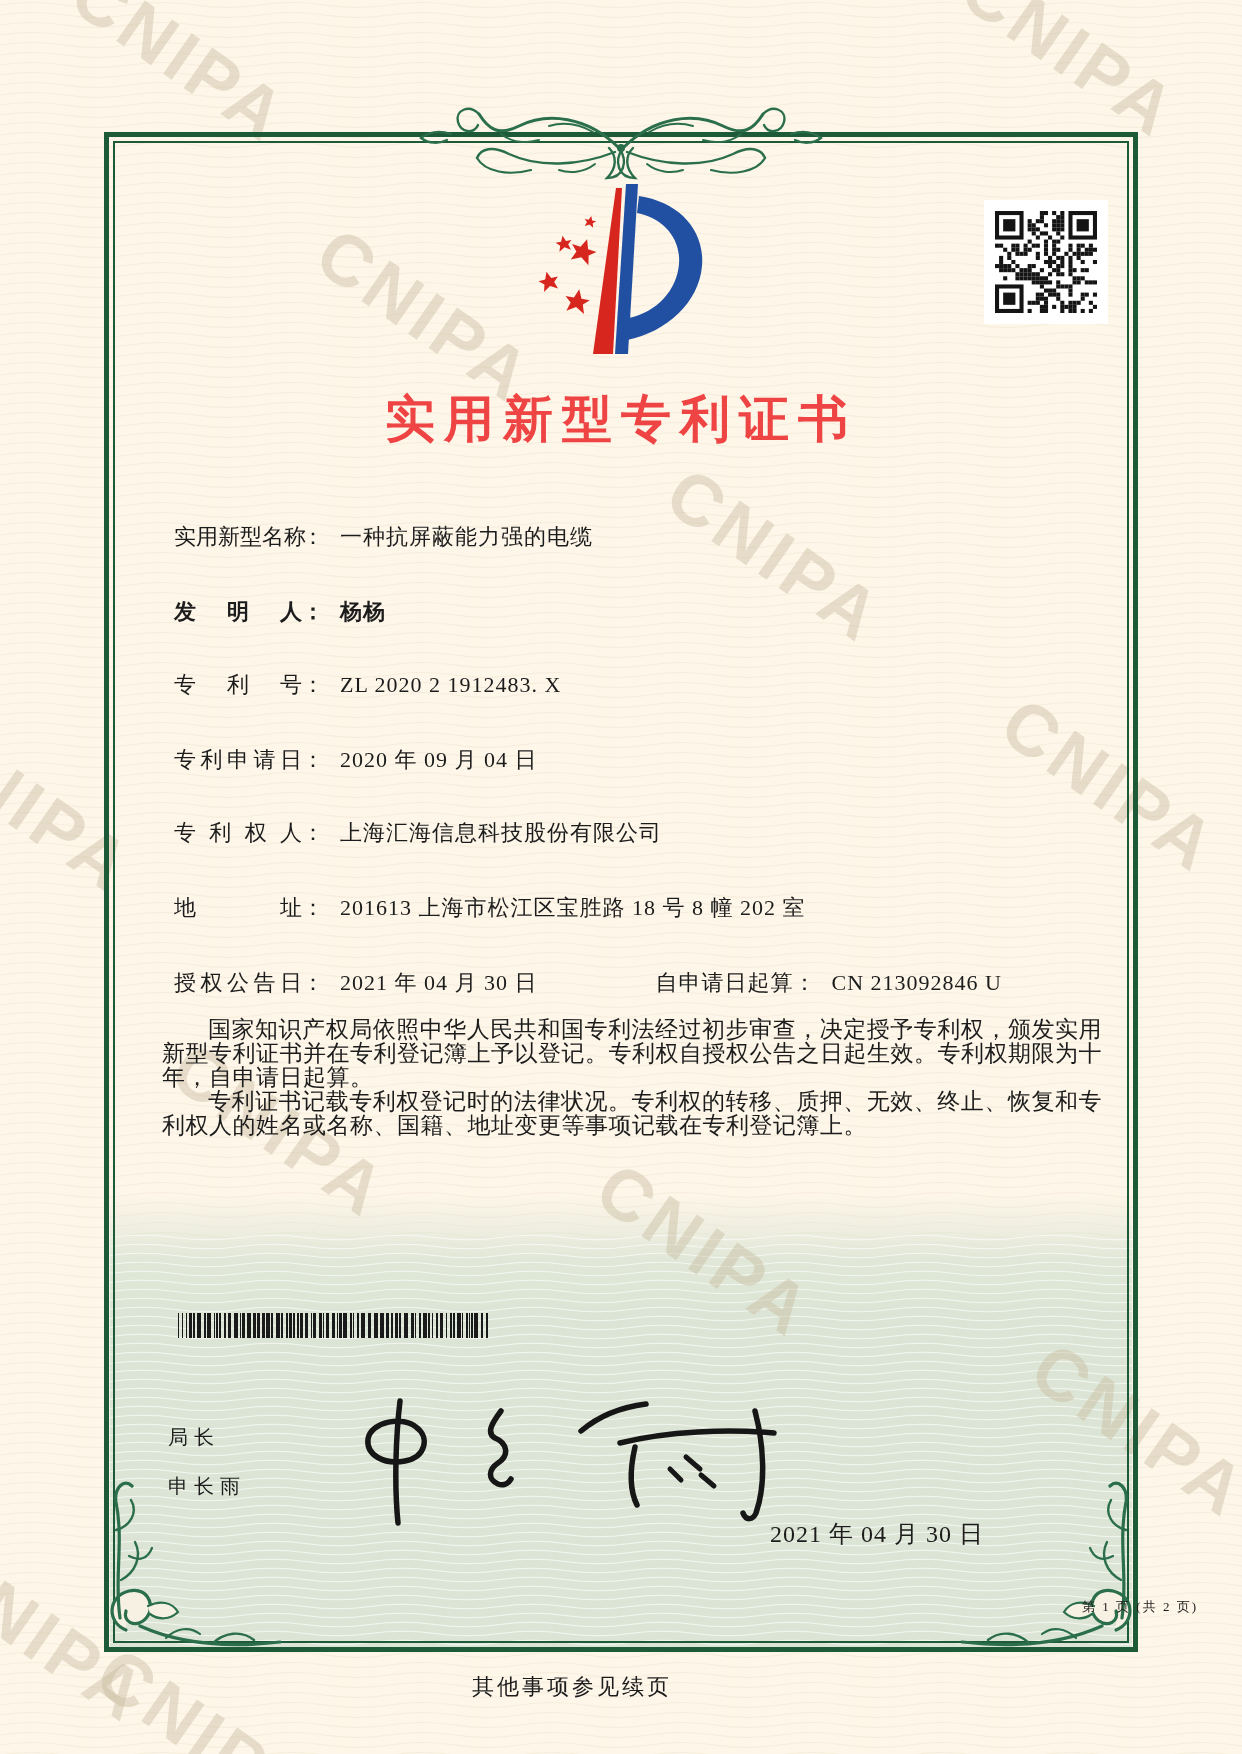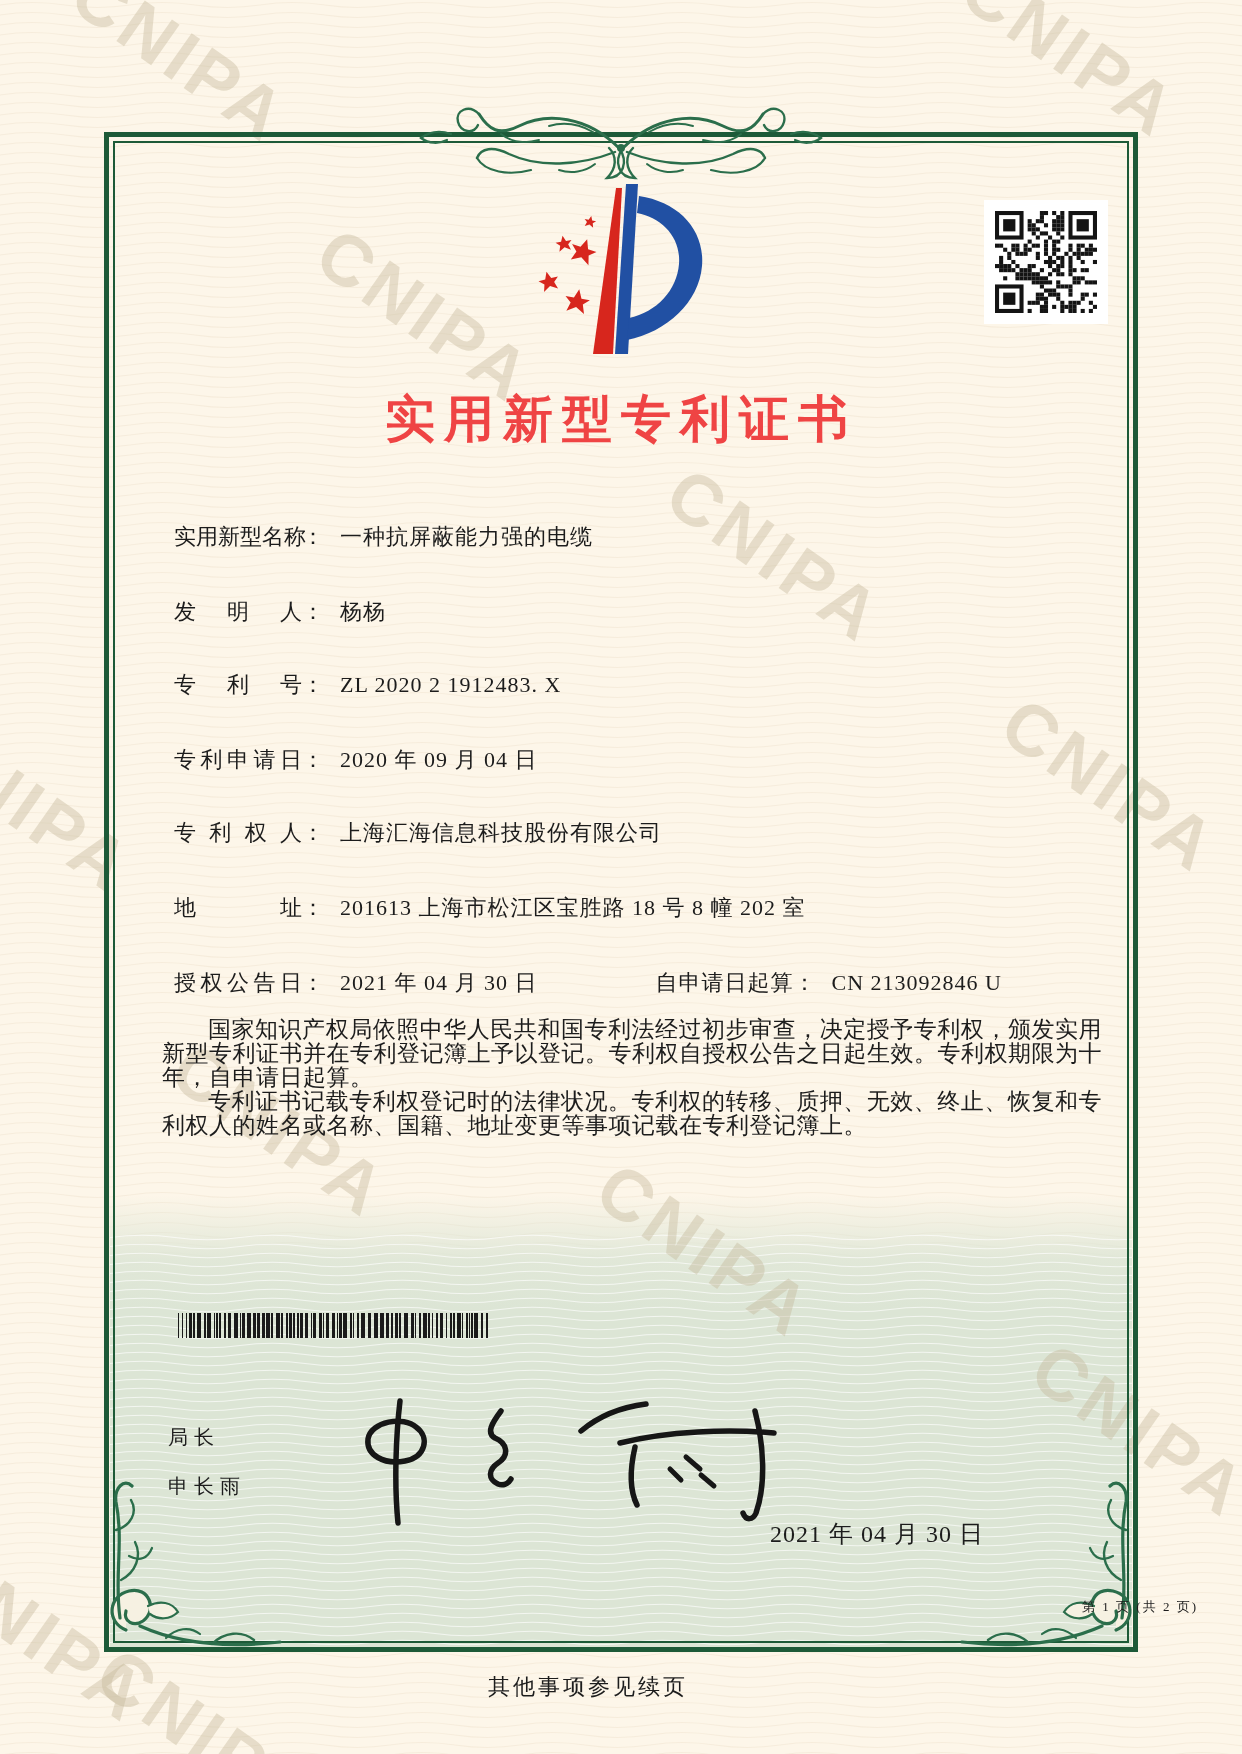--- a/index.html
+++ b/index.html
@@ -22,36 +22,36 @@
   
   .content{z-index:6;}
   .cert-no{left:158px;top:212px;font-size:23px;letter-spacing:3px;}
   .logo{left:527px;top:182px;width:195px;height:180px;}
   .qr-wrap{left:984px;top:200px;width:124px;height:124px;background:#ffffff;z-index:6;}
   .qr-wrap svg{position:absolute;left:11px;top:11px;}
   .title{left:0;top:386px;width:1242px;text-align:center;font-size:50px;font-weight:bold;
          letter-spacing:9px;color:#ef4444;}
   .fields{left:162px;top:522px;width:950px;}
   .frow{position:absolute;left:12px;font-size:22px;white-space:nowrap;}
-  .frow:nth-child(1){top:0;} .frow:nth-child(2){top:75px;} .frow:nth-child(3){top:148px;}
+  .frow:nth-child(1){top:0;} .frow:nth-child(2){top:75px;font-weight:bold;} .frow:nth-child(3){top:148px;}
   .frow:nth-child(4){top:223px;} .frow:nth-child(5){top:296px;} .frow:nth-child(6){top:371px;}
   .frow:nth-child(7){top:446px;}
   .flabel{display:inline-block;width:128px;text-align:justify;text-align-last:justify;vertical-align:top;}
   .fcolon{display:inline-block;margin-right:16px;}
   .fvalue{letter-spacing:1px;}
   .flabel2{display:inline-block;margin-left:118px;letter-spacing:1px;}
   .body-text{left:162px;top:1018px;width:940px;font-size:23px;line-height:24px;
              text-align:justify;letter-spacing:.5px;}
   .body-text p{margin:0;text-indent:2em;}
   .barcode{left:178px;top:1313px;z-index:6;}
   .signer{left:168px;font-size:20px;letter-spacing:6px;font-weight:500;z-index:6;}
   .signature{left:338px;top:1385px;z-index:6;}
   .issue-date{left:770px;top:1518px;font-size:24px;letter-spacing:1px;z-index:6;}
   .page-num{left:12px;top:1598px;width:1186px;text-align:right;font-size:13px;letter-spacing:2px;z-index:6;}
-  .cont-note{left:16px;top:1672px;width:1144px;text-align:center;font-size:22px;letter-spacing:3px;z-index:6;}
+  .cont-note{left:0;top:1672px;width:1144px;text-align:center;font-size:22px;letter-spacing:3px;z-index:6;}
 </style>
 </head>
 <body>
 
 <div class="page">
 
   <svg class="abs cream-waves" width="1242" height="1754">
     <defs>
       <pattern id="wavesCream" width="130" height="10" patternUnits="userSpaceOnUse">
         <path d="M0,5 q32.5,-5 65,0 t65,0" fill="none" stroke="#f0e4d0" stroke-opacity="0.55" stroke-width="1.1"></path>

